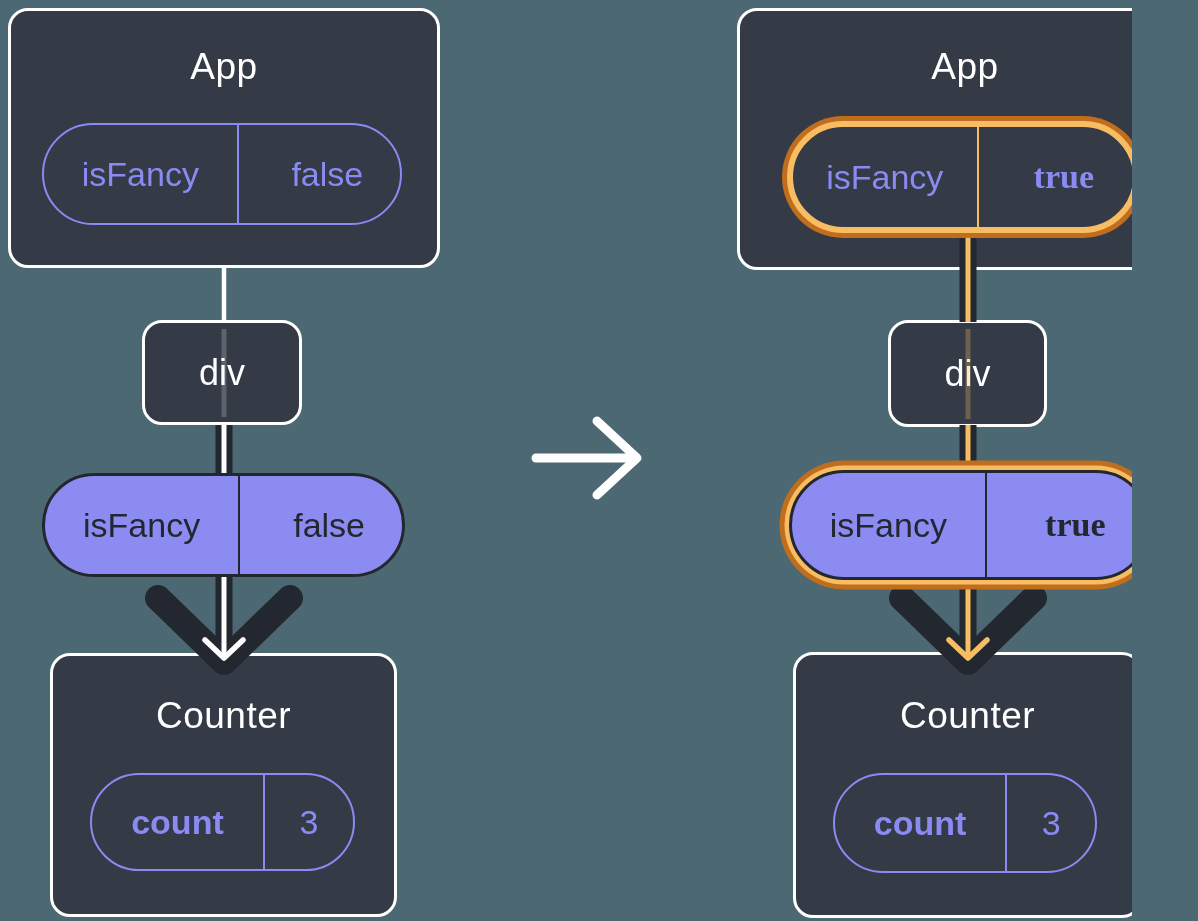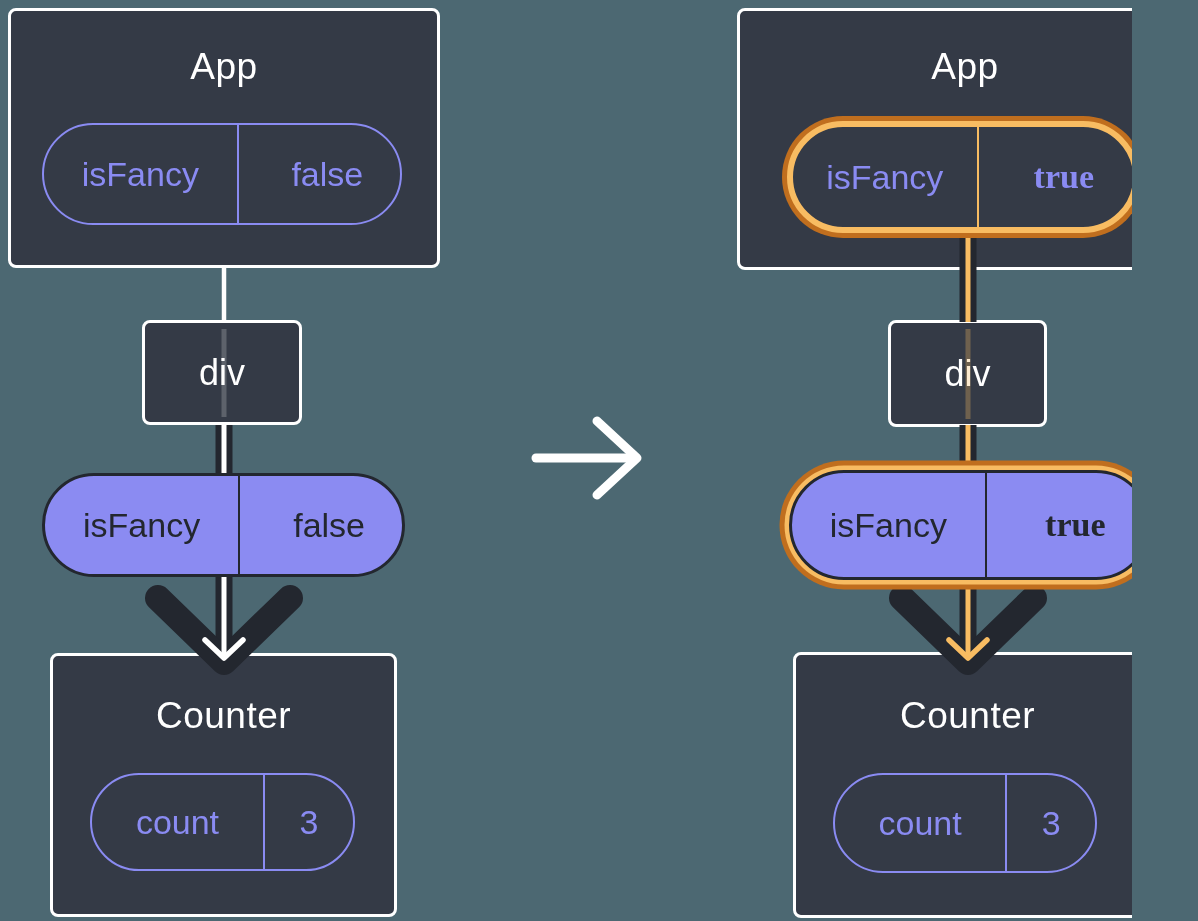--- a/index.html
+++ b/index.html
@@ -3,21 +3,21 @@
 <meta charset="utf-8">
 <style>
   html,body{margin:0;padding:0;background:var(--bg,#4C6872);}
   .stage{
     position:relative;width:1132px;height:921px;overflow:hidden;
     background:var(--bg,#4C6872);
     font-family:"Liberation Sans", sans-serif;
   }
   .card{
     position:absolute;background:var(--card,#343A46);
-    border:3px solid var(--card-border,#FFFFFF);border-radius:8px;
+    border:3px solid var(--card-border,#FFFFFF);border-radius:20px;
     box-sizing:border-box;z-index:1;
   }
   .card-title{
     position:absolute;text-align:center;color:var(--ink,#FFFFFF);
     font-size:37px;font-weight:500;letter-spacing:.5px;z-index:1;
   }
   .div-node{
     display:flex;align-items:center;justify-content:center;
     color:var(--ink,#FFFFFF);font-size:36px;font-weight:500;
   }
@@ -44,21 +44,21 @@
     box-shadow:0 0 0 5px var(--orange-dark,#C06E1E);
     color:var(--purple,#8A8BF2);
   }
   .pill-highlight-outline .cell-name{border-right:2px solid var(--orange-light,#F8BC62);}
   .pill-highlight-filled{
     background:var(--purple-fill,#8B8BF2);border:3px solid var(--dark,#23272F);
     border-radius:999px;color:var(--dark,#23272F);
     box-shadow:0 0 0 4.5px var(--orange-light,#F8BC62),0 0 0 9.5px var(--orange-dark,#C06E1E);
   }
   .pill-highlight-filled .cell-name{border-right:2.5px solid var(--dark,#23272F);}
-  .w57{width:57%;} .w43{width:43%;padding-left:16px;} .w66{width:66%;} .w34{width:34%;}
+  .w57{width:57%;} .w43{width:43%;padding-left:16px;} .w66{width:66%;font-weight:bold;} .w34{width:34%;}
   .bold{font-weight:700;font-family:Liberation Serif, serif;}
   .overlay{position:absolute;left:0;top:0;z-index:2;}
   .sparkle{position:absolute;z-index:4;}
   
   .l-app{left:8px;top:8px;width:432px;height:260px;}
   .l-app-title{left:8px;top:46px;width:432px;}
   .l-app-pill{left:42px;top:123px;width:360px;height:102px;}
   .l-div{left:142px;top:320px;width:160px;height:105px;}
   .l-prop{left:42px;top:473px;width:363px;height:104px;}
   .l-counter{left:50px;top:653px;width:347px;height:264px;}

